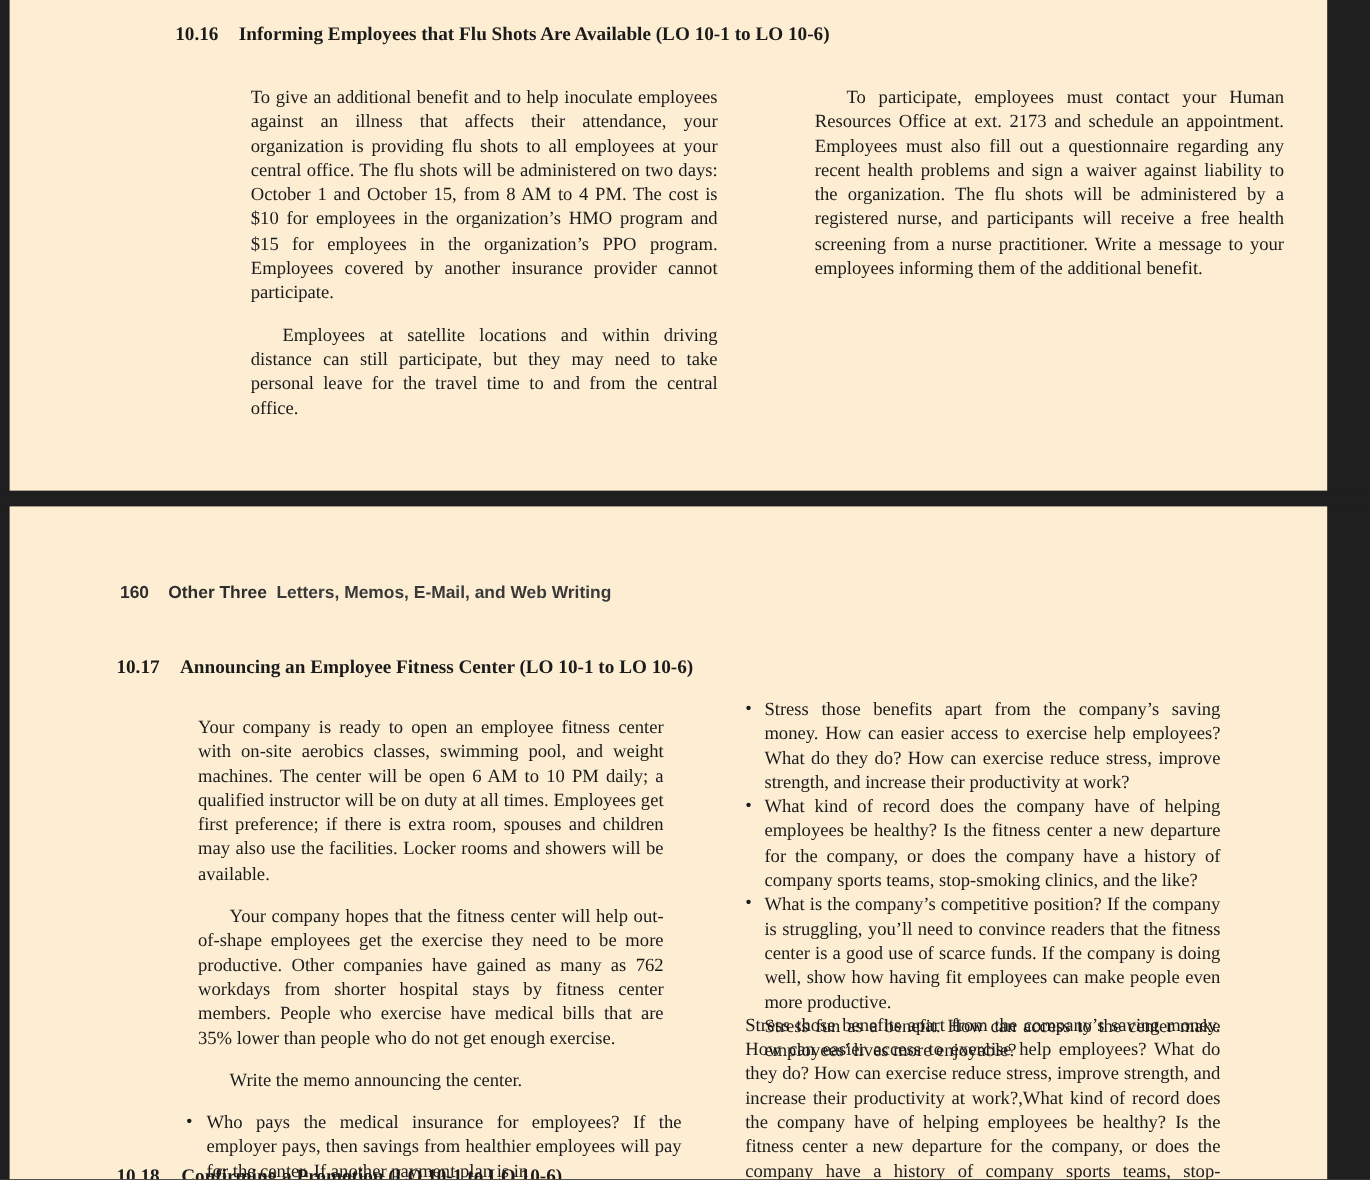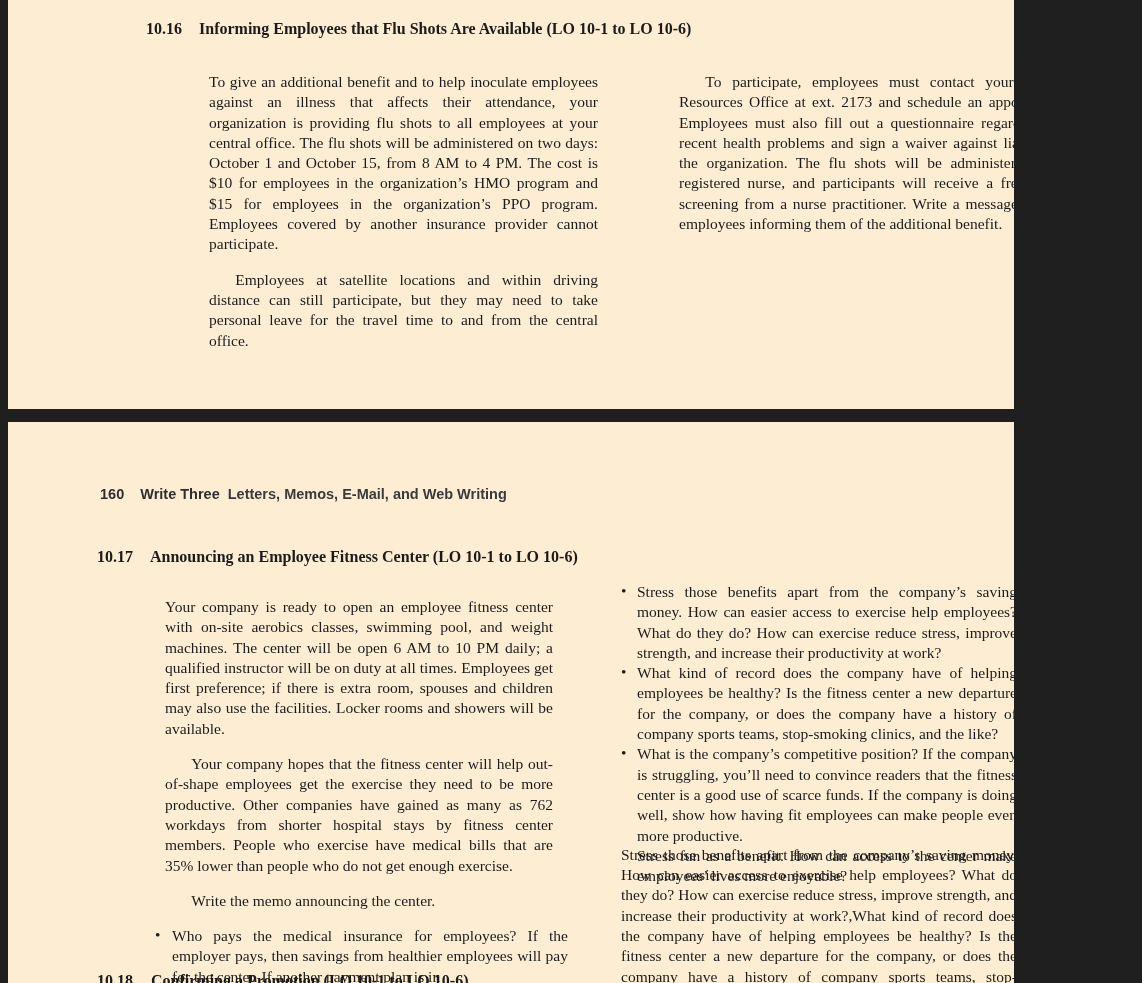--- a/index.html
+++ b/index.html
@@ -12,21 +12,21 @@
     width: 1142px;
     height: 983px;
     background: #1f1f1f; 
     overflow: hidden;
     font-family: "Liberation Serif", serif;
     color: #1b1b1b;
   }
   .page {
     position: absolute;
     left: 8px;
-    width: 1006px;
+    width: 1098px;
     background: #fdeed3;
     overflow: hidden;
   }
   .page-top { top: 0; height: 409px; }
   .page-bottom { top: 422px; height: 561px; }
 
   .problem-heading {
     position: absolute;
     font-size: 16px;
     font-weight: bold;
@@ -106,21 +106,21 @@
       <p class="para indent">To participate, employees must contact your Human Resources Office at ext. 2173 and schedule an appointment. Employees must also fill out a questionnaire regarding any recent health problems and sign a waiver against liability to the organization. The flu shots will be administered by a registered nurse, and participants will receive a free health screening from a nurse practitioner. Write a message to your employees informing them of the additional benefit.</p>
     </div>
 
   </div>
 
   <div style="position:absolute; left:0; top:409px; width:1142px; height:13px; background:#1f1f1f;"></div>
 
   <div class="page page-bottom">
 
     <div class="running-header">
-      <span class="folio">160</span><span class="unit">Write Three</span><span class="unit-title">Letters, Memos, E-Mail, and Web Writing</span>
+      <span class="folio">160</span><span class="unit">Other Three</span><span class="unit-title">Letters, Memos, E-Mail, and Web Writing</span>
     </div>
 
     <div class="problem-heading" style="top:126px; left:89px;">
       <span class="num">10.17</span>
       <span class="title">Announcing an Employee Fitness Center (LO 10-1 to LO 10-6)</span>
     </div>
 
     <div class="col" style="top:160px; left:142px; width:418px;">
       <p class="para">Your company is ready to open an employee fitness center with on-site aerobics classes, swimming pool, and weight machines. The center will be open 6 AM to 10 PM daily; a qualified instructor will be on duty at all times. Employees get first preference; if there is extra room, spouses and children may also use the facilities. Locker rooms and showers will be available.</p>
       <p class="para indent">Your company hopes that the fitness center will help out-of-shape employees get the exercise they need to be more productive. Other companies have gained as many as 762 workdays from shorter hospital stays by fitness center members. People who exercise have medical bills that are 35% lower than people who do not get enough exercise.</p>

